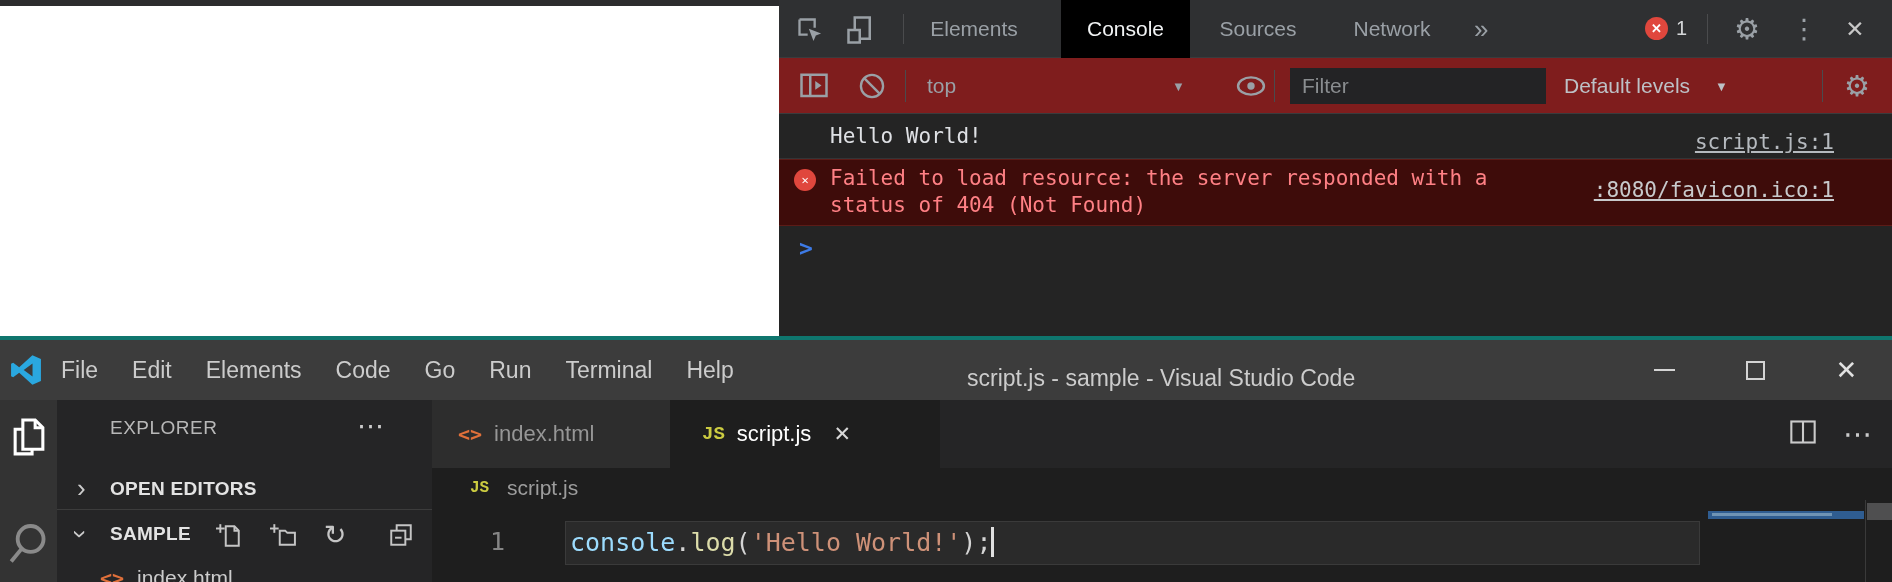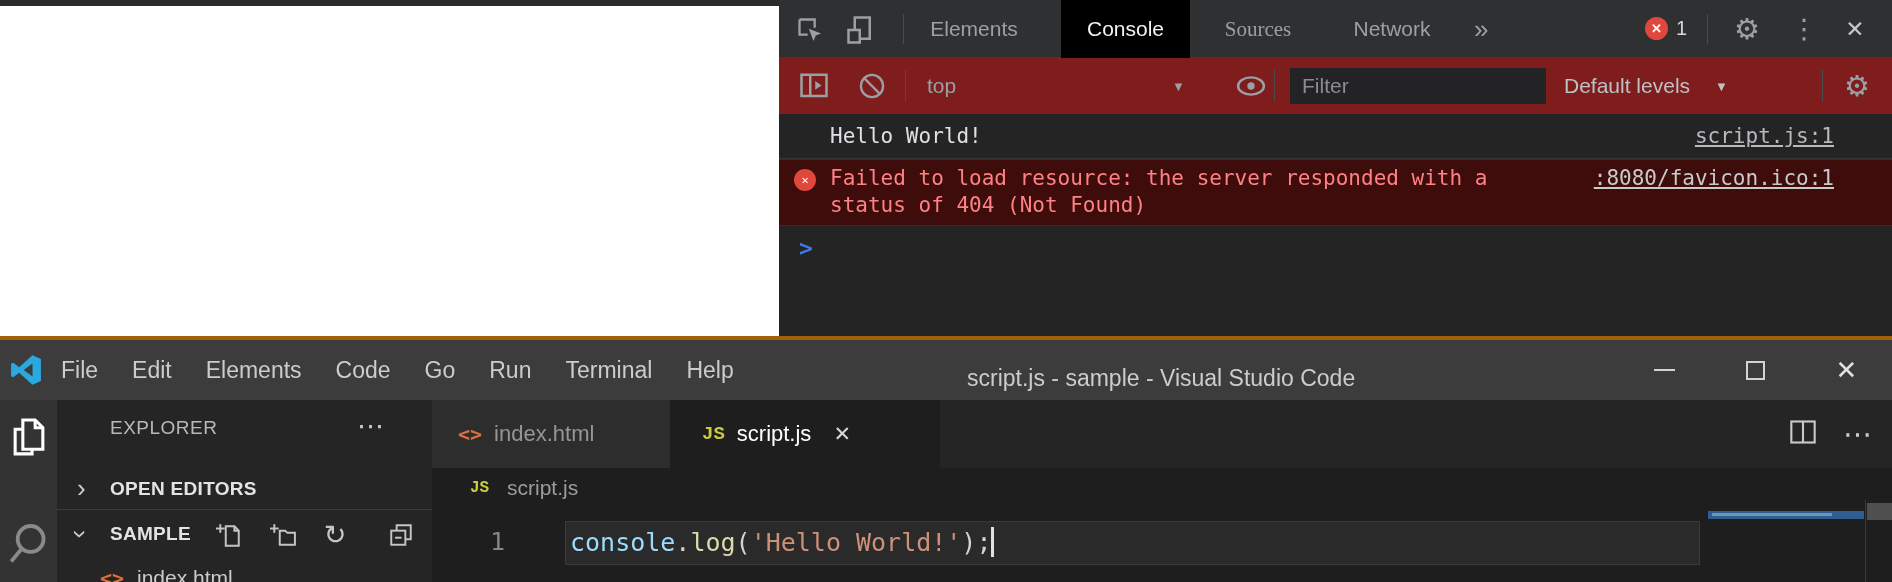--- a/index.html
+++ b/index.html
@@ -36,32 +36,32 @@
   .dt-caret { position:absolute; font-size:13px; color:#9aa0a6; top:50%; transform:translateY(-50%); }
   .dt-filter { position:absolute; left:511px; top:10px; width:256px; height:36px; background:#232325;
                border:none; outline:none; color:#d0d0d0; font-size:21px; padding:0 12px;
                font-family:"Liberation Sans", sans-serif; }
   .dt-filter::placeholder { color:#8a8d90; }
   .dt-levels { color:#bdc1c6; }
 
   .dt-console { position:absolute; left:0; top:114px; width:1113px; height:222px; background:#242424; }
   .row-log { display:flex; align-items:center; height:45px; padding:0 58px 0 51px;
              border-bottom:1px solid #333436; color:#dfe1e5; font-size:21px; }
-  .src-link { margin-left:auto; color:#b6babf; text-decoration:underline; font-size:21px; }
+  .src-link { margin-left:auto; color:#b6babf; text-decoration:underline; font-size:21px;margin-top:12px; }
   .row-error { position:relative; display:flex; min-height:62px; padding:5px 58px 6px 51px;
                background:#3e0c0a; border-top:1px solid #5c1b17; border-bottom:1px solid #5c1b17; }
   .row-error .msg { color:#ff8085; font-size:21px; line-height:27px; }
   .row-error .err-circle { position:absolute; left:15px; top:9px; width:22px; height:22px; font-size:12px; }
   .row-error .src-link { color:#c8cacc; align-self:flex-start; line-height:27px; }
   .row-prompt { padding:9px 0 0 20px; }
   .prompt-chevron { color:#3d7ae5; font-size:23px; font-weight:bold; }
 
   
   .vscode { position:absolute; left:0; top:336px; width:1892px; height:246px;
-            background:#000000; border-top:4px solid #a16207; }
+            background:#000000; border-top:4px solid #0f766e; }
   .vs-titlebar { position:relative; height:60px; background:#3c3c3c; color:#cccccc; }
   .vs-logo { position:absolute; left:10px; top:14px; width:32px; height:32px; }
   .vs-menus { position:absolute; left:44px; top:0; height:60px; display:flex; align-items:center; }
   .vs-menu-item { padding:0 17px; font-size:23px; color:#cccccc; }
   .vs-title { position:absolute; left:967px; top:0; height:76px; display:flex; align-items:center;
               font-size:23px; color:#cccccc; }
   .vs-controls { position:absolute; right:0; top:0; height:60px; display:flex; }
   .vs-ctrl { width:91px; height:60px; display:flex; align-items:center; justify-content:center; color:#e2e2e2; }
   .min-bar { width:21px; height:2px; background:#d4d4d4; }
   .max-box { width:19px; height:19px; border:2px solid #d4d4d4; }
@@ -141,21 +141,21 @@
       <span class="dt-icon-btn" style="left:66px; top:15px; width:32px; height:30px;">
         <svg width="30" height="30" viewBox="0 0 24 24">
             <rect x="7" y="2" width="12" height="17" fill="none" stroke="#9aa0a6" stroke-width="2"></rect>
             <rect x="2" y="12" width="9" height="10" fill="#2f3032" stroke="#9aa0a6" stroke-width="2"></rect>
           </svg>
       </span>
       <span class="dt-divider" style="left:124px; top:14px; height:30px;"></span>
 
       <span class="dt-tab" style="left:134px; width:122px;">Elements</span>
       <span class="dt-tab active" style="left:282px; width:129px;">Console</span>
-      <span class="dt-tab" style="left:420px; width:118px;font-family:Liberation Serif, serif;">Sources</span>
+      <span class="dt-tab" style="left:420px; width:118px;">Sources</span>
       <span class="dt-tab" style="left:552px; width:122px;">Network</span>
       <span class="dt-overflow" style="left:695px;">»</span>
 
       <span class="err-badge" style="left:866px; top:17px;">
         <span class="err-circle">✕</span>
         <span class="err-count">1</span>
       </span>
       <span class="dt-divider" style="left:928px; top:14px; height:30px;"></span>
       <span class="dt-icon-btn glyph-gear" style="left:948px; top:13px; width:40px; height:32px;">⚙</span>
       <span class="dt-icon-btn glyph-kebab" style="left:1012px; top:14px; width:26px; height:30px;">⋮</span>

